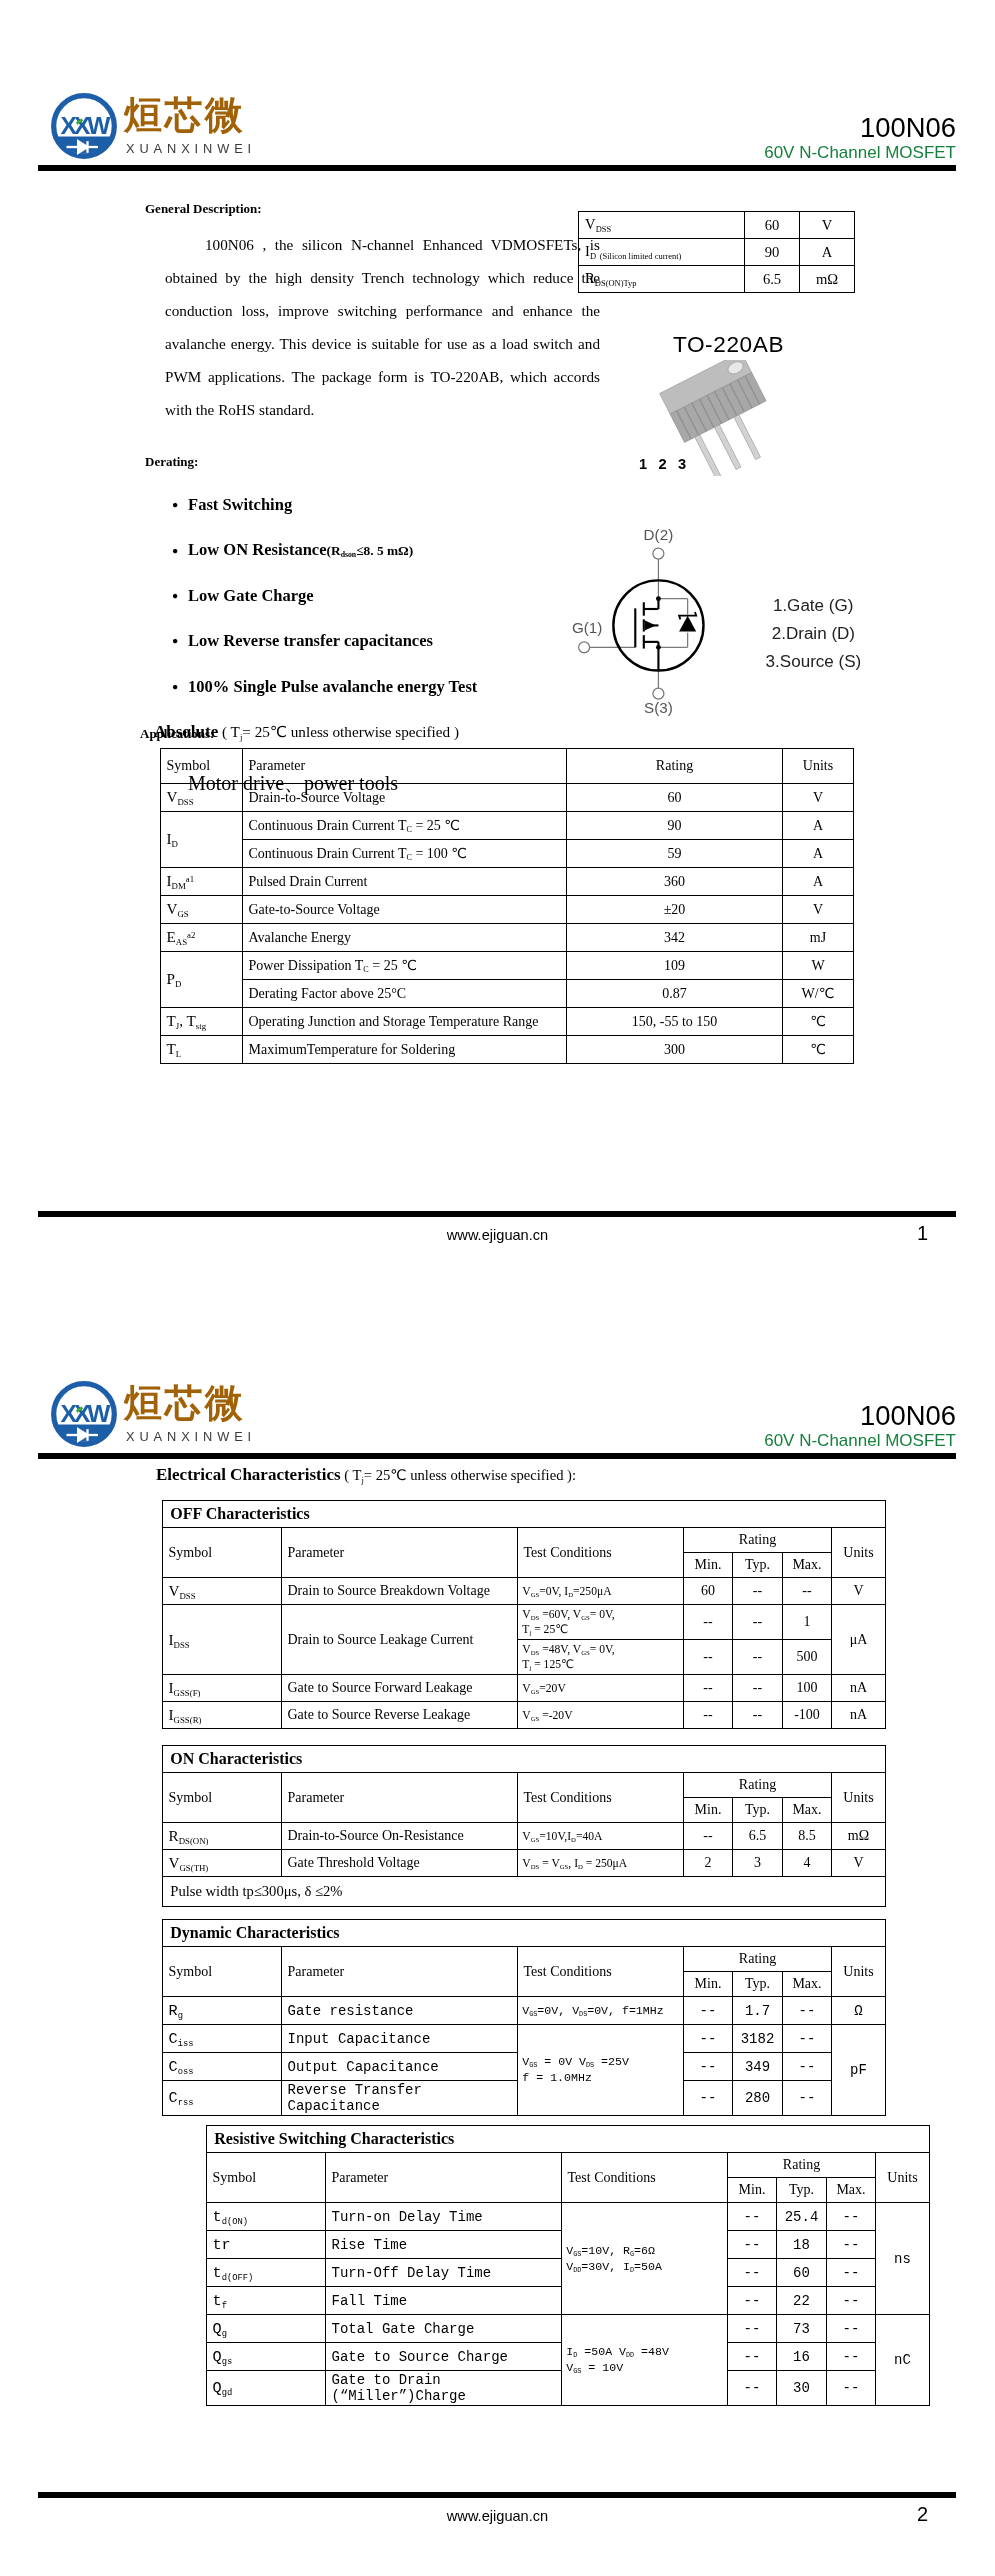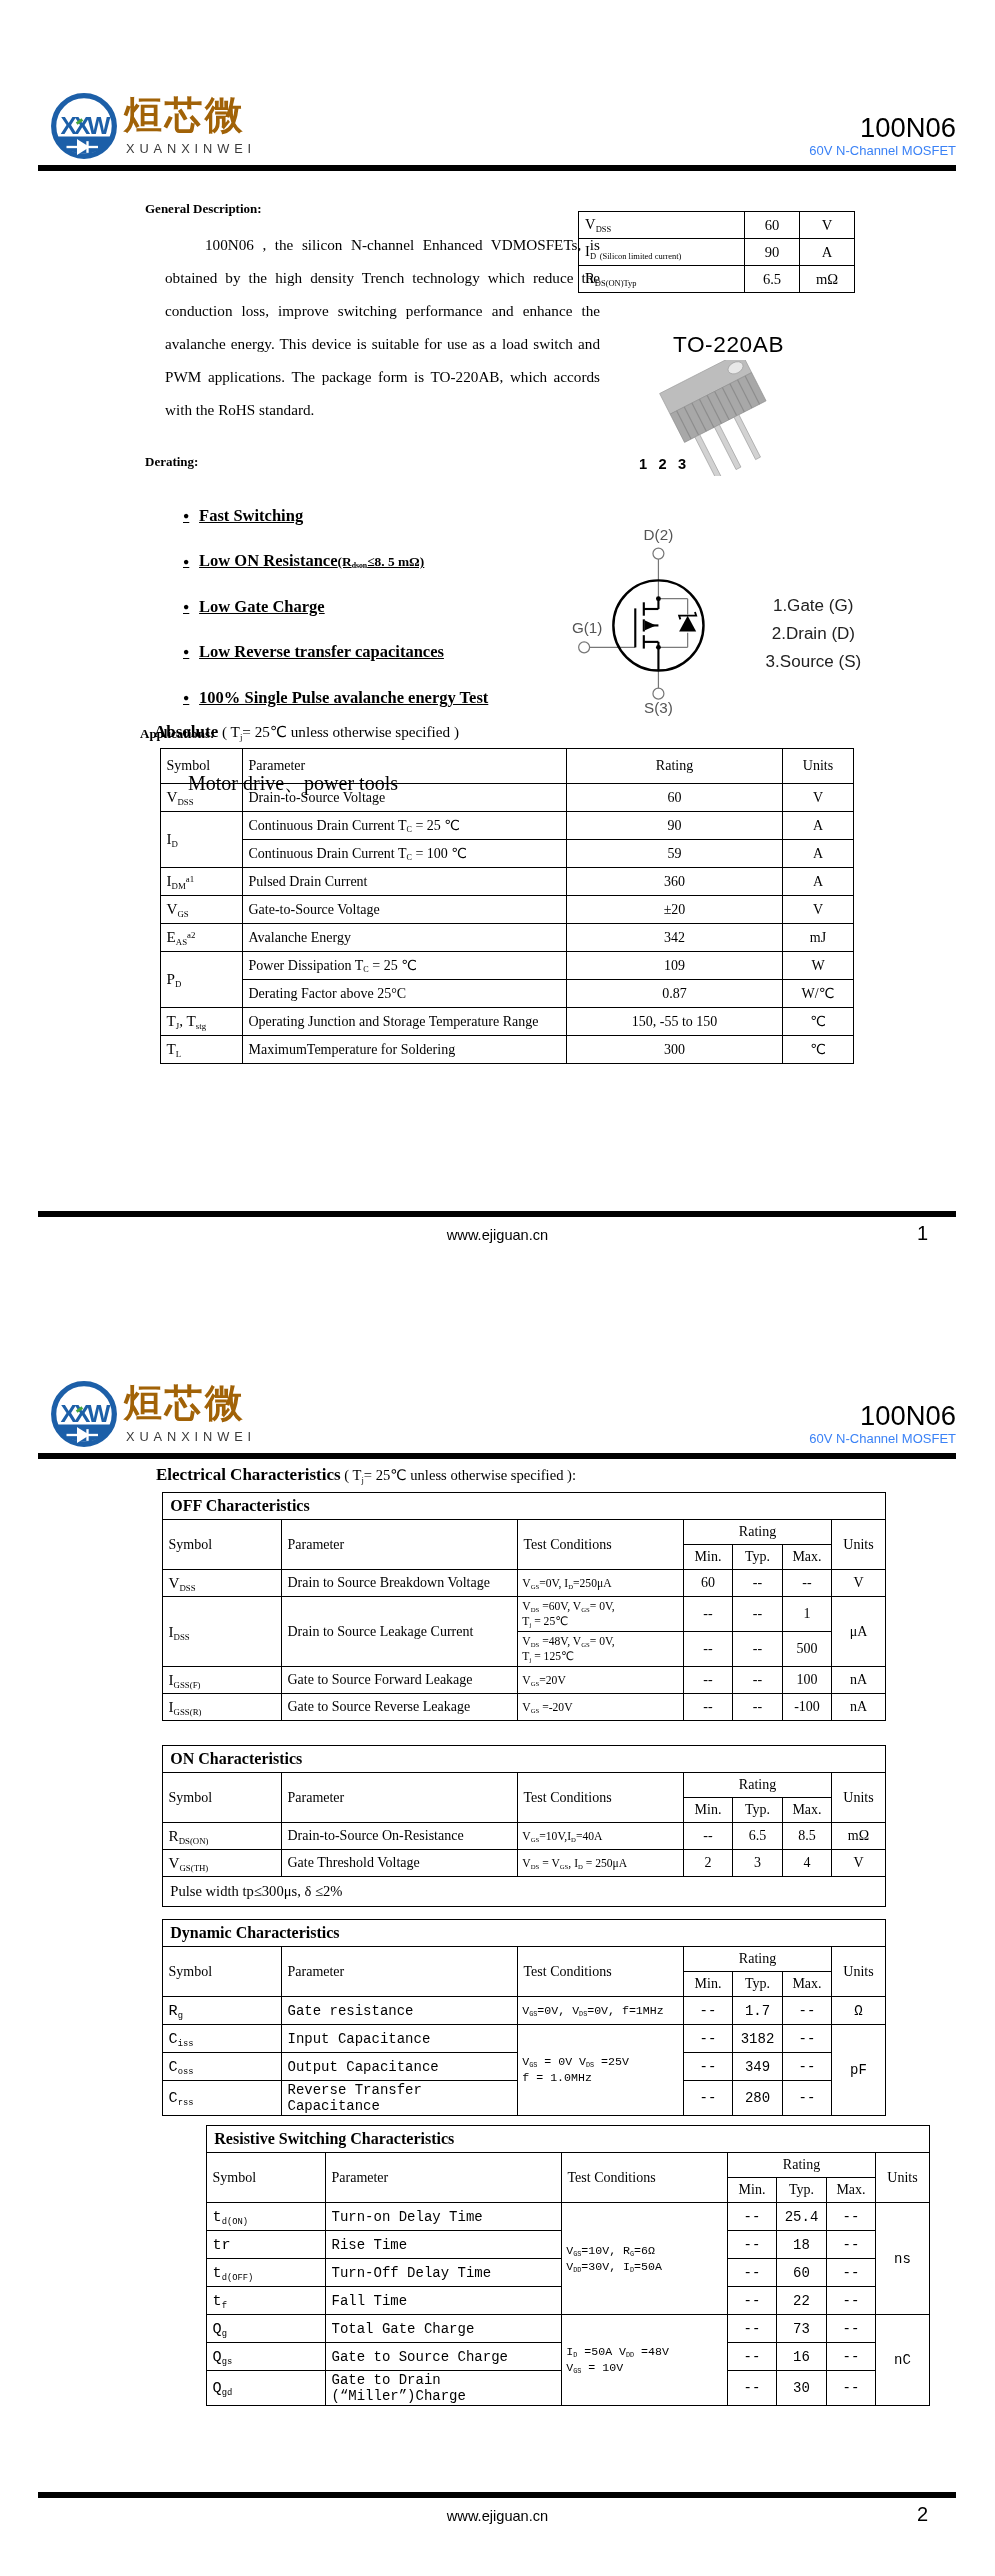--- a/index.html
+++ b/index.html
@@ -10,21 +10,21 @@
 
   
   .logo-svg{position:absolute;left:49px;top:91px;width:70px;height:70px;}
   .brand-cn{position:absolute;left:124px;top:96px;font-family:"DejaVu Sans",sans-serif;
             font-weight:bold;font-size:38px;letter-spacing:2.4px;color:#a16207;line-height:1;}
   .brand-en{position:absolute;left:126px;top:141px;font-family:"Liberation Sans",sans-serif;
             font-size:12.8px;letter-spacing:4.9px;color:#3a3a3a;}
   .part-no{position:absolute;right:39px;top:112px;font-family:"Liberation Sans",sans-serif;
            font-size:27.4px;color:#000;}
   .family{position:absolute;right:39px;top:143px;font-family:"Liberation Sans",sans-serif;
-          font-size:13px;color:#3b82f6;}
+          font-size:17px;color:#15803d;}
   .hr-bar{position:absolute;left:38px;width:918px;height:6.1px;background:#000;}
   .hdr-bar{top:165px;}
 
   
   .ftr-bar{top:1211px;}
   .ftr-url{position:absolute;left:0;top:1227px;width:995px;text-align:center;
            font-family:"Liberation Sans",sans-serif;font-size:14.6px;color:#000;}
   .ftr-page{position:absolute;left:904px;top:1222px;width:37px;text-align:center;
             font-family:"Liberation Sans",sans-serif;font-size:20px;color:#000;}
 
@@ -33,21 +33,21 @@
   .gd-title{position:absolute;left:145px;top:201px;}
   .gd-text{position:absolute;left:128px;top:228px;width:435px;font-size:15.2px;line-height:33px;
            text-align:justify;text-indent:40px;margin-left:37px;}
   .sum-table{position:absolute;left:578px;top:211px;border-collapse:collapse;table-layout:fixed;}
   .sum-table td{border:1.2px solid #000;height:26px;font-size:14.6px;padding:0 6.1px;}
   .sum-table td.c{text-align:center;padding:0 1.2px;}
   .pkg-label{position:absolute;left:628px;top:332px;width:201px;text-align:center;
              font-family:"Liberation Sans",sans-serif;font-size:22.6px;letter-spacing:0.6px;}
   .pkg-svg{position:absolute;left:622px;top:360px;width:183px;height:116px;}
   .feat-title{position:absolute;left:145px;top:454px;}
-  .feat-list{position:absolute;left:172px;top:495px;list-style:none;margin:11px;padding:0;text-decoration:underline;}
+  .feat-list{position:absolute;left:172px;top:495px;list-style:none;margin:0;padding:0;}
   .feat-list li{height:24.4px;margin-bottom:21px;font-weight:bold;font-size:16.5px;white-space:nowrap;}
   .feat-list .blt{font-size:10.4px;vertical-align:1.8px;margin-right:9.8px;}
   .feat-list .note{font-size:13.4px;}
   .app-title{position:absolute;left:140px;top:726px;}
   .app-text{position:absolute;left:176px;top:770px;font-size:20px;margin-left:12px;}
   .ckt-svg{position:absolute;left:567px;top:528px;width:329px;height:190px;}
 
   .abs-title{position:absolute;left:154px;top:722px;font-size:15.2px;}
   .abs-title b{font-size:17px;}
   .tbl{position:absolute;border-collapse:collapse;table-layout:fixed;border:1.8px solid #000;}
@@ -64,21 +64,21 @@
   .p2-tbl tr.h1{height:24.4px;}
   .p2-tbl tr.h2{height:25.6px;font-size:13.4px;}
   .p2-tbl tr.h2 td{border-bottom:1.8px solid #000;}
   .p2-tbl td.rt{border-bottom:1.8px solid #000;}
   sub{font-size:58%;vertical-align:-0.3em;letter-spacing:0;}
   sup{font-size:58%;vertical-align:0.5em;}
 
   
   .ec-title{position:absolute;left:156px;top:177px;font-size:14.6px;}
   .ec-title b{font-size:17px;}
-  .off-table{left:162px;top:204px;}
+  .off-table{left:162px;top:212px;}
   .on-table{left:162px;top:457px;}
   .dyn-table{left:162px;top:631px;}
   .sw-table{left:162px;top:837px;margin-left:44px;}
   .rh44{height:27px;} .rh46{height:28px;font-family:Liberation Mono, monospace;} .rh58{height:35px;}
   .note-row td{font-size:14.6px;height:27px;padding-left:7.3px;}
 </style>
 </head>
 <body>
 
 <div class="page" id="page1">

